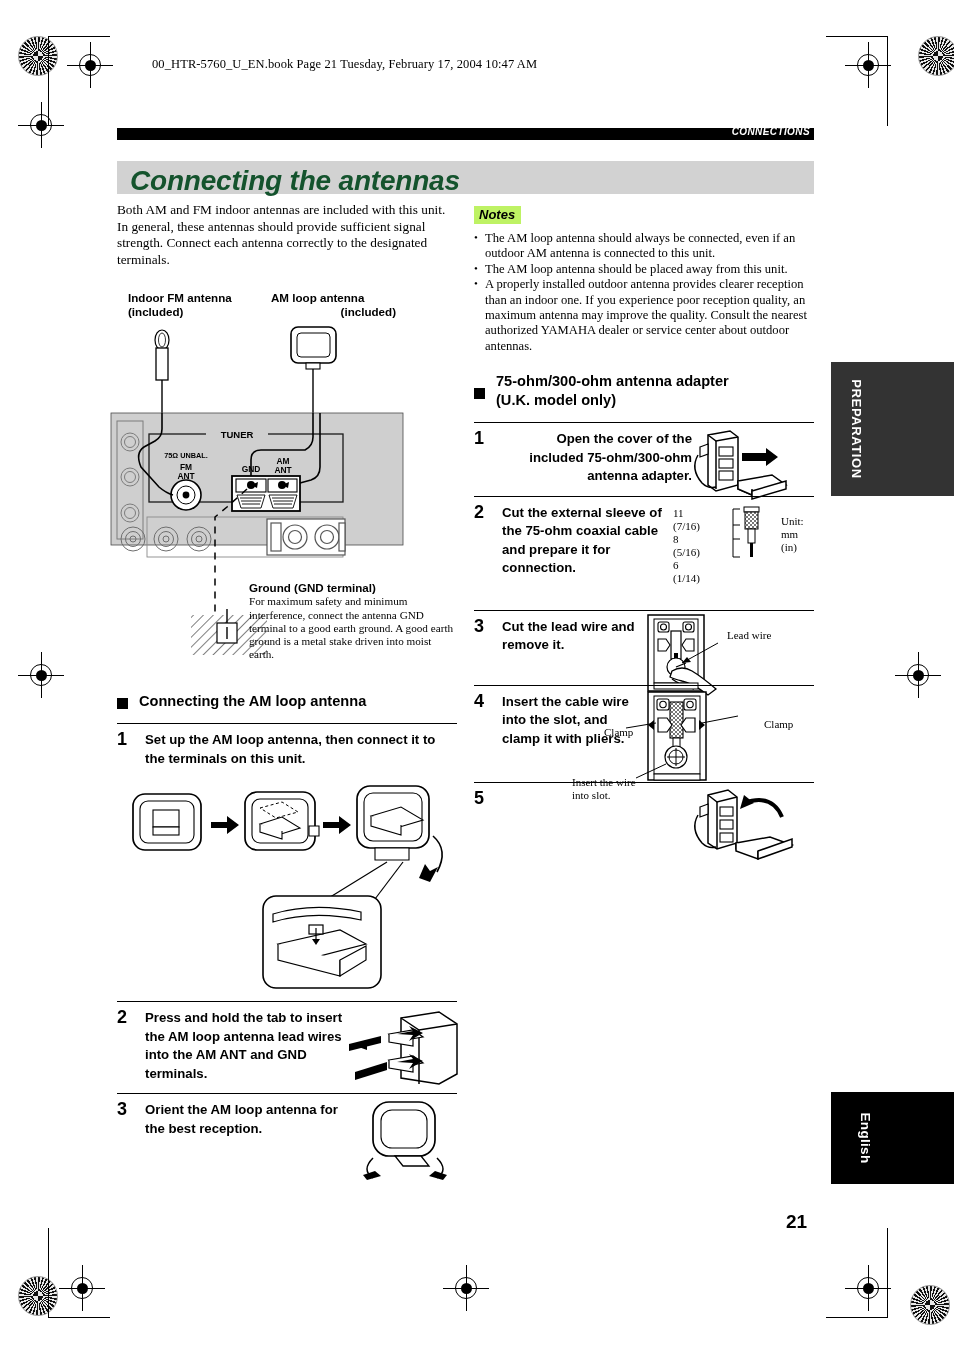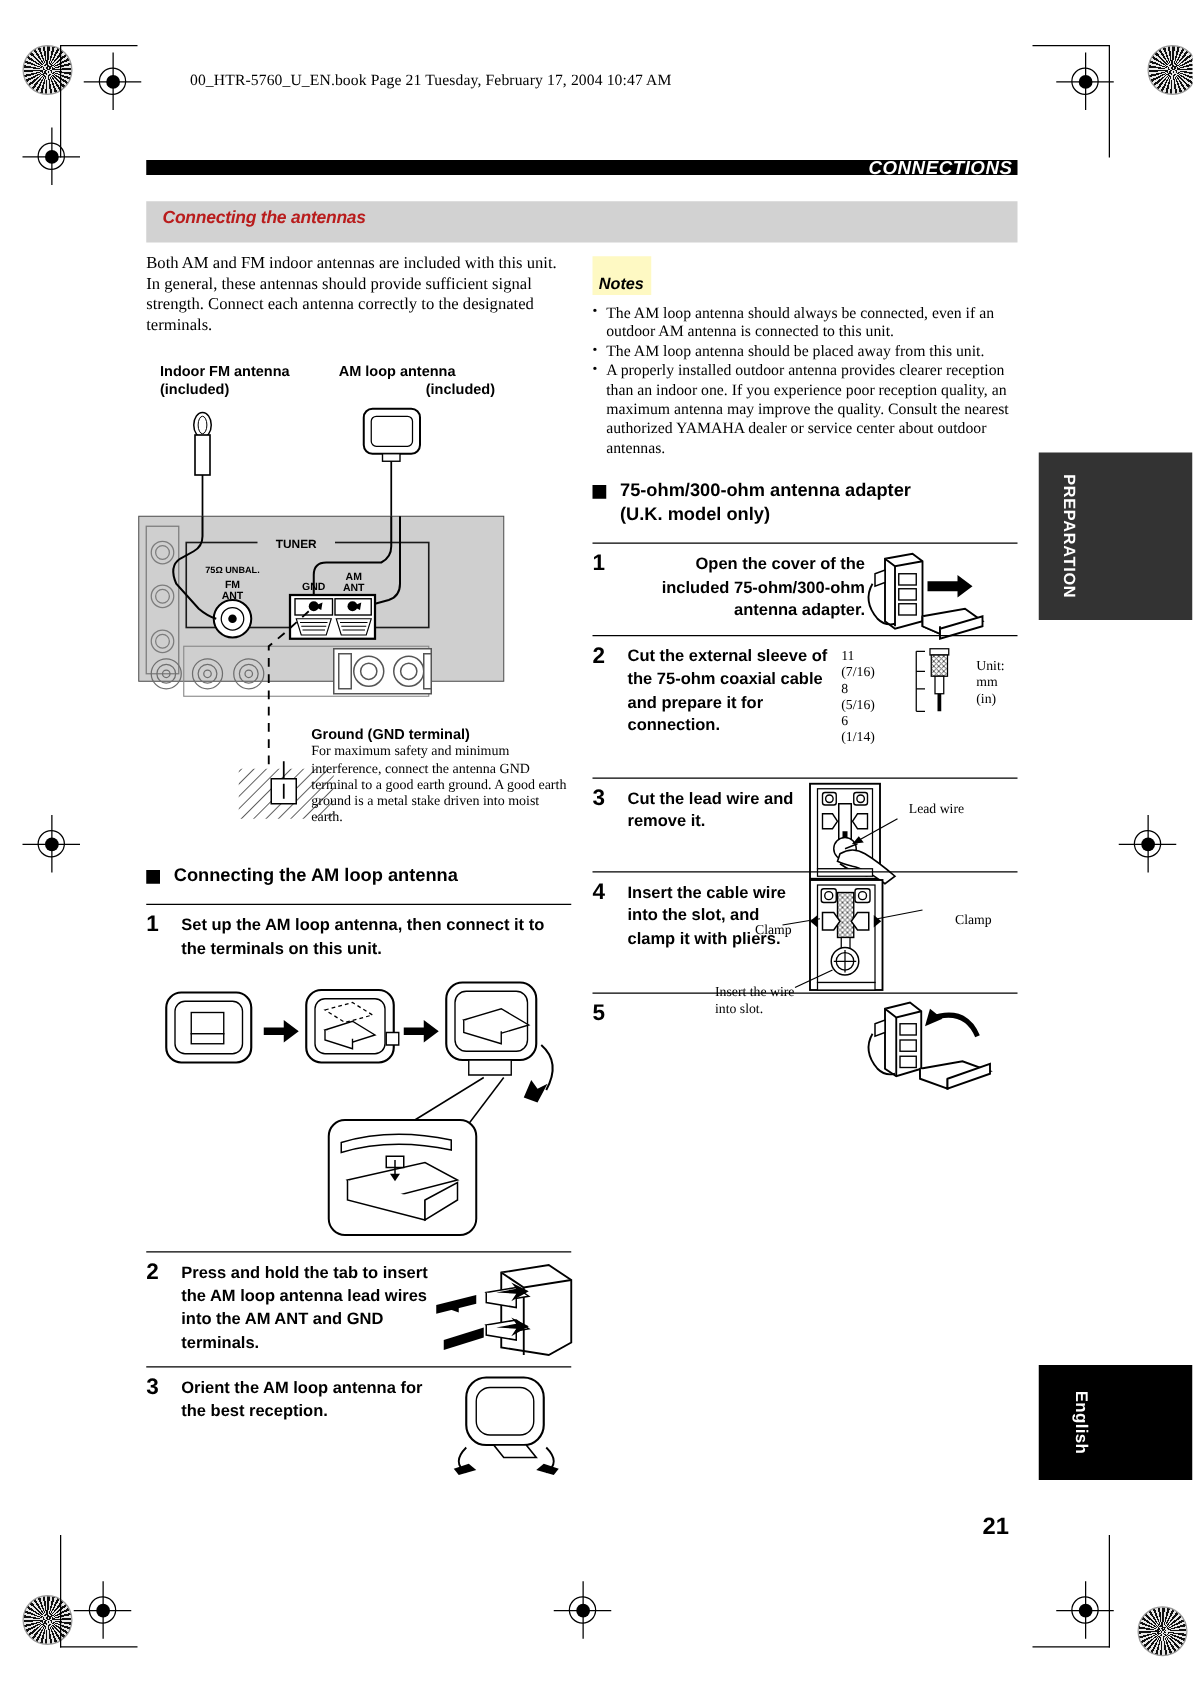--- a/index.html
+++ b/index.html
@@ -45,64 +45,64 @@
   }
 
   
   .runhead {
     position: absolute; left: 117px; top: 128px; width: 697px; height: 12px;
     background: #000;
   }
   .runhead span {
     position: absolute; right: 4px; top: -2px;
     color: #fff; font-family: "Liberation Sans", sans-serif;
-    font-weight: bold; font-style: italic; font-size: 15px; letter-spacing: .4px; margin-left: 12px;
+    font-weight: bold; font-style: italic; font-size: 10px; letter-spacing: .4px; margin-left: 12px;
   }
 
   
   .titlebar {
     position: absolute; left: 117px; top: 161px; width: 697px; height: 33px;
     background: #d2d2d2;
   }
   .titlebar h1 {
     position: absolute; left: 13px; top: 4px;
     font-family: "Liberation Sans", sans-serif;
-    font-weight: bold; font-style: italic; font-size: 14px;
-    letter-spacing: -0.2px; color: #b91c1c;
+    font-weight: bold; font-style: italic; font-size: 28px;
+    letter-spacing: -0.2px; color: #14532d;
   }
 
   
   .colL { position: absolute; left: 117px; top: 202px; width: 340px; }
   .colR { position: absolute; left: 474px; top: 205px; width: 340px; }
 
   .body-p {
     font-family: "Liberation Serif", serif;
     font-size: 13.3px; line-height: 16.6px; color: #000;
     text-align: left;
   }
 
   
   .notes-tag {
-    display: inline-block; background: #fef9c3;
+    display: inline-block; background: #bef264;
     font-family: "Liberation Sans", sans-serif; font-weight: bold; font-style: italic;
-    font-size: 13px; padding: 14px 6px 2px 5px; color: #000;
+    font-size: 13px; padding: 1px 6px 2px 5px; color: #000;
   }
   ul.notes { list-style: none; margin-top: 7px; }
   ul.notes li {
     position: relative; padding-left: 11px;
     font-family: "Liberation Serif", serif;
     font-size: 12.6px; line-height: 15.4px; margin-bottom: 0px;
   }
   ul.notes li::before {
     content: "\2022"; position: absolute; left: 0; top: -1px; font-size: 11px;
   }
 
   
   .sq-head {
-    display: flex; align-items: flex-start; gap: 11px;
+    display: flex; align-items: center; gap: 11px;
     font-family: "Liberation Sans", sans-serif; font-weight: bold;
     font-size: 14.6px; line-height: 19px; color: #000;
   }
   .sq-head .sq {
     width: 11px; height: 11px; background: #000; margin-top: 4px; flex: 0 0 11px;
   }
 
   
   .step { position: relative; border-top: 1.6px solid #000; padding: 7px 0 4px 0; }
   .step .num {

